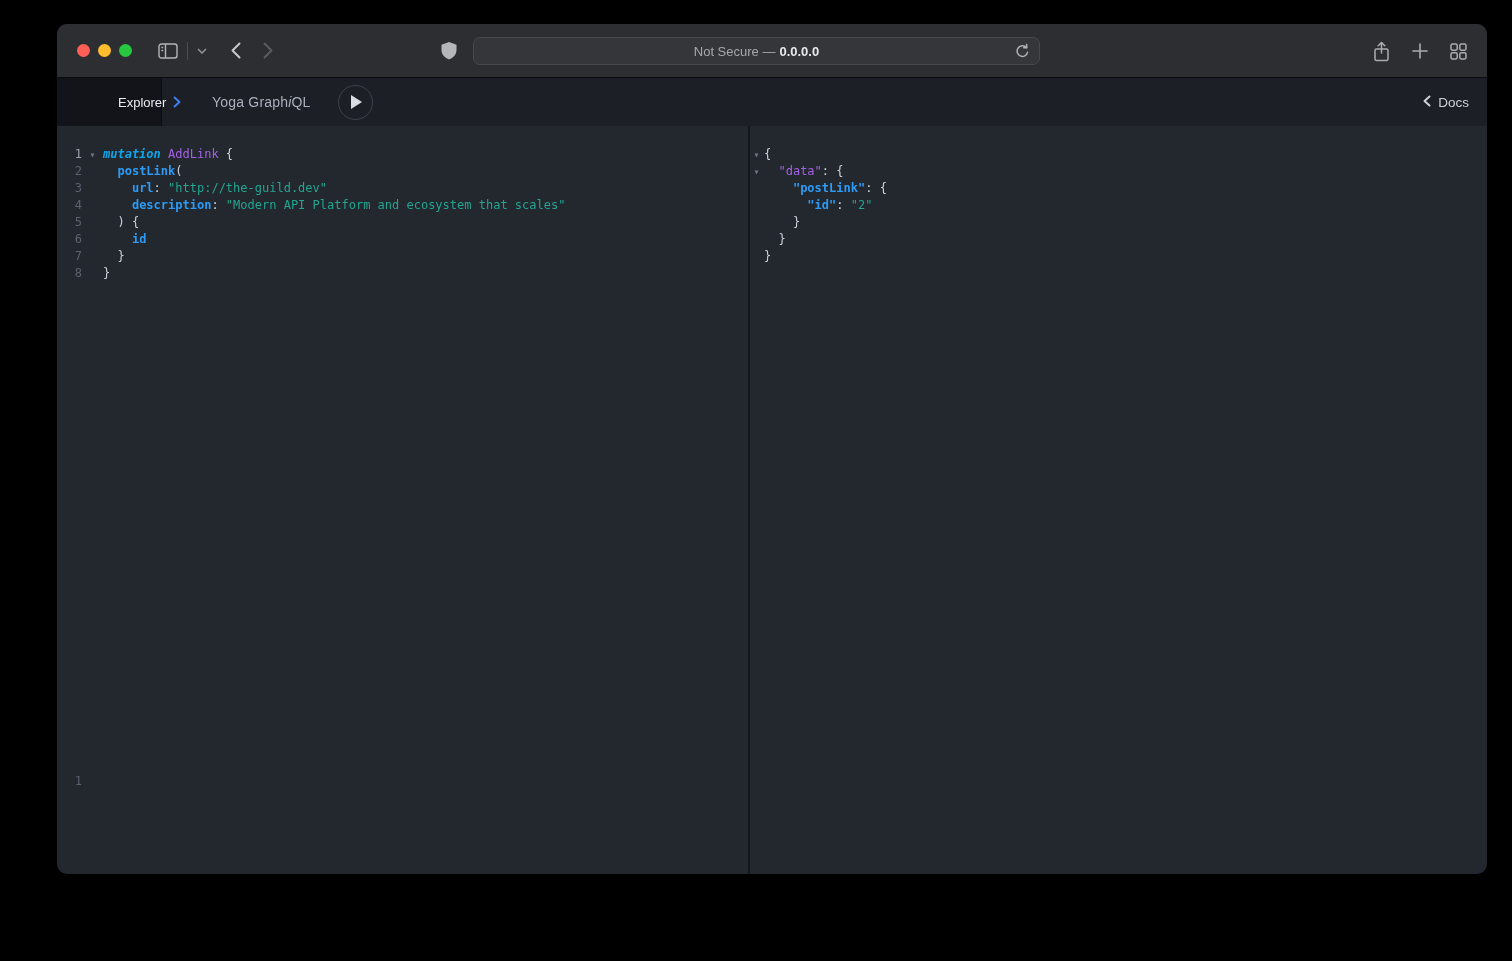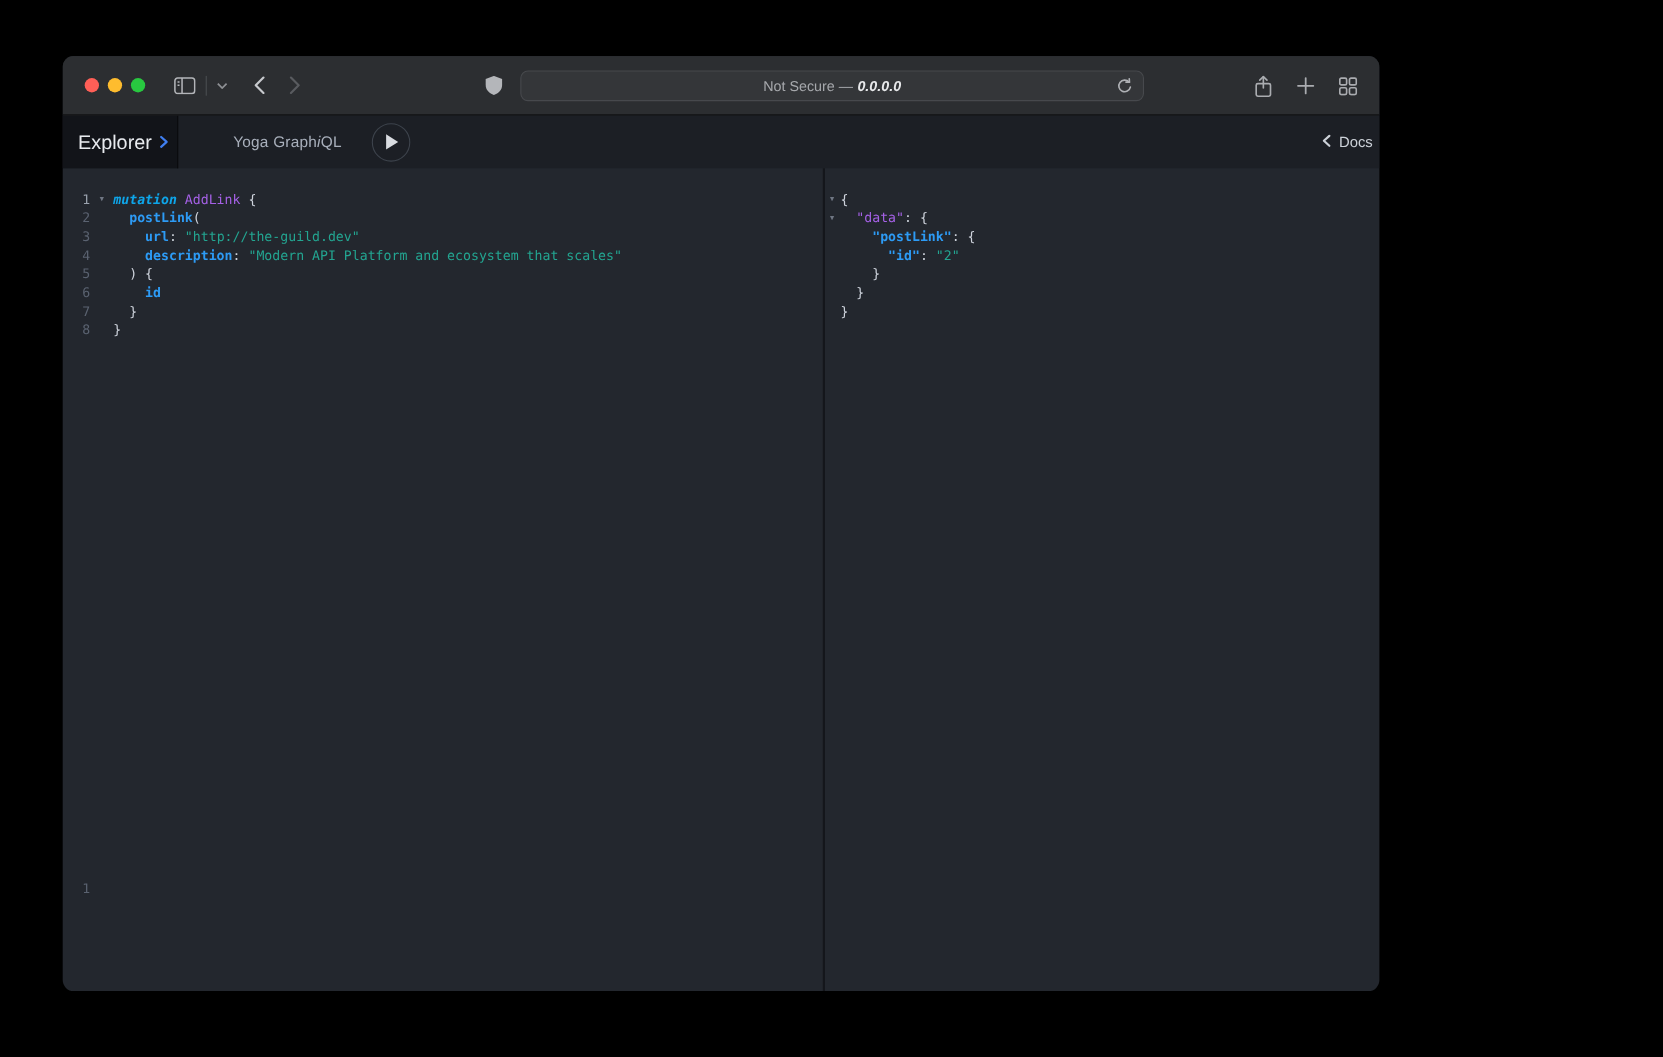--- a/index.html
+++ b/index.html
@@ -1,19 +1,19 @@
 <!DOCTYPE html>
 <html><head>
 <meta charset="utf-8">
 <style>
   * { margin:0; padding:0; box-sizing:border-box; }
   html,body { width:1512px; height:961px; background:#000; font-family:"Liberation Sans", sans-serif; overflow:hidden; }
 
   .window {
-    position:absolute; left:57px; top:51px; width:1197px; height:850px;
+    position:absolute; left:57px; top:24px; width:1430px; height:850px;
     border-radius:10px; overflow:hidden; background:#23272e;
     box-shadow:0 22px 60px rgba(0,0,0,.65);
   }
 
   
   .titlebar {
     position:relative; height:54px; background:#2c2e31;
     border-bottom:1px solid #0a0b0d;
     display:flex; align-items:center; padding:0 20px;
   }
@@ -29,47 +29,47 @@
   .nav-fwd { margin-left:22px; }
 
   .shield { position:absolute; left:384px; top:18px; }
 
   .url-field {
     position:absolute; left:416px; top:13px; width:567px; height:28px;
     background:#343639; border:1px solid #47494d; border-radius:7px;
     display:flex; align-items:center; justify-content:center;
     font-size:13px; color:#a6a8ac;
   }
-  .url-field .host { color:#e8e9eb; font-weight:700; margin-left:4px;font-style:italic; }
+  .url-field .host { color:#e8e9eb; font-weight:700; margin-left:4px; }
   .reload { position:absolute; right:8px; top:5px; }
 
   .right-icons { position:absolute; right:20px; top:0; height:54px; display:flex; align-items:center; gap:22px; }
 
   
   .toolbar { height:48px; background:#1c1f25; display:flex; align-items:center; }
   .explorer {
     width:105px; height:100%; background:#121419; border-right:1px solid #0a0b0e;
     display:flex; align-items:center; padding-left:14px; gap:7px; cursor:pointer;
   }
-  .explorer-label { color:#e8ebef; font-size:18px; font-weight:500; }
+  .explorer-label { color:#e8ebef; font-size:13px; font-weight:500;margin-left:47px; }
   .logo { margin-left:50px; font-size:14px; color:#a9b0bc; letter-spacing:.2px; white-space:nowrap; }
   .logo .it { font-style:italic; }
   .play-btn {
     margin-left:27px; width:35px; height:35px; border-radius:50%;
     border:1.5px solid #3d434c; background:transparent;
     display:flex; align-items:center; justify-content:center; cursor:pointer; flex:none;
   }
   .play-tri { width:0; height:0; border-left:11px solid #d9dce1; border-top:7px solid transparent; border-bottom:7px solid transparent; margin-left:3px; }
   .tb-buttons { display:flex; gap:19px; margin-left:20px; }
   .tb-btn {
     height:27px; padding:0 13px; background:#22262d; border:none; border-radius:5px;
     color:#f0f2f5; font-size:13px; font-weight:600; font-family:"Liberation Sans",sans-serif;
     cursor:pointer; white-space:nowrap;
   }
-  .docs { margin-left:auto; margin-right:6px; display:flex; gap:7px; color:#ccd1d8; font-size:13.5px; cursor:pointer; }
+  .docs { margin-left:auto; margin-right:18px; display:flex; gap:7px; color:#ccd1d8; font-size:13.5px; cursor:pointer; }
 
   
   .content { display:flex; height:748px; }
   .left-panel { width:691px; display:flex; flex-direction:column; }
   .divider { width:2px; background:#14161b; }
   .right-panel { flex:1; padding-top:20px; }
 
   .query-editor { flex:1; padding-top:20px; overflow:hidden; }
   .vars-editor { height:120px; padding-top:19px; }
 

